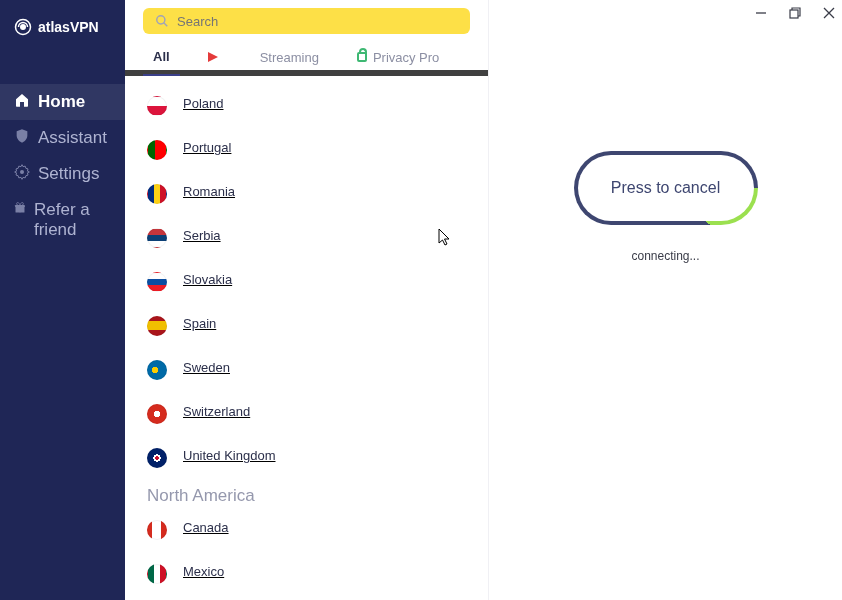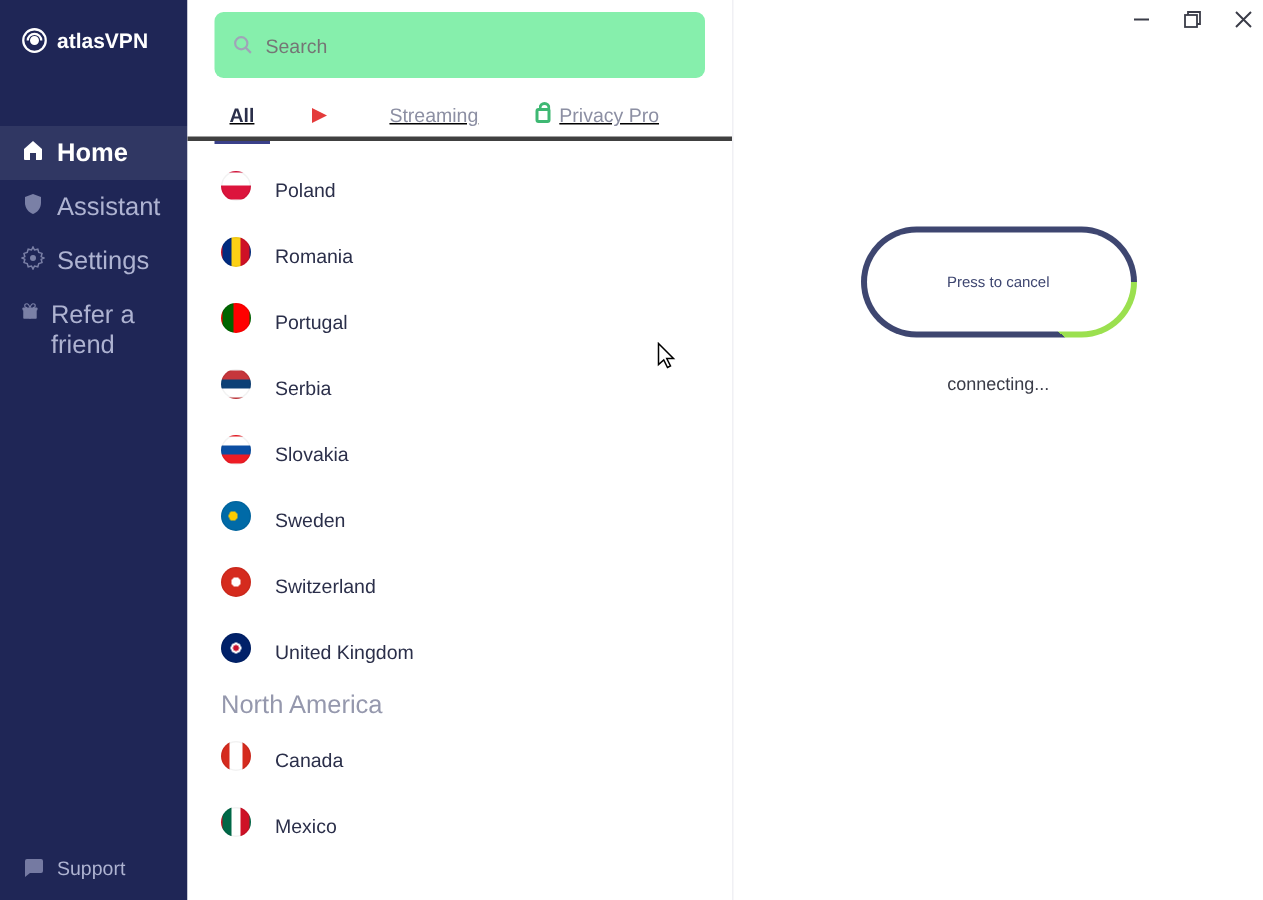--- a/index.html
+++ b/index.html
@@ -16,52 +16,52 @@
     .nav-item.active .nicon { opacity: 1; }
     .nav-item span.label { color: #e6e8f2; }
     .nav-item.active span.label { color: #fff; }
     .nav-item:not(.active) span.label { color: #aeb3d1; }
     .support { margin-top: auto; display: flex; align-items: center; padding: 14px; font-size: 13px; cursor: pointer; }
     .support .nicon { width: 16px; height: 16px; margin-right: 8px; opacity: 0.8; }
     .support span { color: #aeb3d1; }
     
     .middle { width: 363px; background: #fff; display: flex; flex-direction: column; position: relative; }
     .search-wrap { padding: 8px 18px 0 18px; }
-    .search { background: #86efac; border-radius: 6px; display: flex; align-items: center; padding: 6px 12px; height: 44px; }
+    .search { background: #fde047; border-radius: 6px; display: flex; align-items: center; padding: 6px 12px; height: 26px; }
     .search-icon { width: 14px; height: 14px; color: #a0a3b8; margin-right: 8px; }
     .search input { border: none; background: transparent; outline: none; font-size: 13px; color: #666; flex: 1; }
     
-    .tabs { display: flex; align-items: center; padding: 12px 18px 0 18px; border-bottom: 3px solid #404040; height: 42px; text-decoration: underline; }
+    .tabs { display: flex; align-items: center; padding: 12px 18px 0 18px; border-bottom: 6px solid #404040; height: 42px; }
     .tab { font-size: 13px; color: #8c8fa3; padding: 8px 10px 10px; cursor: pointer; display: flex; align-items: center; }
     .tab.active { color: #2b2f4a; font-weight: 600; border-bottom: 2px solid #3a4089; margin-bottom: -1px; }
     .tab .ticon { width: 10px; height: 10px; margin-right: 6px; }
     .play-red { border-left: 10px solid #e43b3b; border-top: 5px solid transparent; border-bottom: 5px solid transparent; width: 0; height: 0; }
     .lock-green { width: 8px; height: 10px; border: 2px solid #3eb873; border-radius: 2px; position: relative; }
     .lock-green::before { content: ''; width: 4px; height: 4px; border: 2px solid #3eb873; border-bottom: none; border-radius: 4px 4px 0 0; position: absolute; top: -6px; left: 0; }
     
     .list { flex: 1; overflow-y: auto; padding: 8px 0 10px 0; }
-    .country { display: flex; align-items: flex-end; padding: 12px 22px; cursor: pointer; }
+    .country { display: flex; align-items: flex-start; padding: 12px 22px; cursor: pointer; text-decoration: underline; }
     .flag { width: 20px; height: 20px; border-radius: 50%; margin-right: 16px; flex-shrink: 0; border: 1px solid rgba(0,0,0,0.05); }
     .cname { font-size: 13px; color: #2b2f4a; font-weight: 500; }
     .region { font-size: 17px; color: #9598ad; padding: 6px 22px 2px; }
     
     .list::-webkit-scrollbar { width: 6px; }
     .list::-webkit-scrollbar-thumb { background: #dcdde6; border-radius: 3px; }
     
     .cursor { position: absolute; top: 228px; left: 313px; pointer-events: none; z-index: 10; }
     
     .right { flex: 1; background: #fff; display: flex; flex-direction: column; align-items: center; position: relative; border-left: 1px solid #f0f0f4; }
     .winctrls { position: absolute; top: 6px; right: 6px; display: flex; gap: 20px; align-items: center; }
     .winctrl { width: 14px; height: 14px; display: flex; align-items: center; justify-content: center; color: #3a3c48; cursor: pointer; }
     
     .connect-area { margin-top: 155px; display: flex; flex-direction: column; align-items: center; }
     .connect-btn { width: 176px; height: 66px; border-radius: 40px; background: #fff; display: flex; align-items: center; justify-content: center; cursor: pointer; position: relative; }
     .connect-ring { position: absolute; top: -4px; left: -4px; width: 184px; height: 74px; border-radius: 44px; background: conic-gradient(from 90deg, #9be04f 0deg, #9be04f 40deg, #3e4670 40deg, #3e4670 360deg); }
     .connect-inner { position: absolute; top: 0; left: 0; width: 176px; height: 66px; border-radius: 40px; background: #fff; display: flex; align-items: center; justify-content: center; }
-    .connect-text { font-size: 10px; color: #3e4670; font-weight: 500; position: relative; z-index: 2; }
+    .connect-text { font-size: 16px; color: #3e4670; font-weight: 500; position: relative; z-index: 2; }
     .status { margin-top: 28px; font-size: 12px; color: #3a3c48; }
   </style>
 </head>
 <body>
 
 <div class="sidebar">
   <div class="logo">
     <svg class="logo-icon" viewBox="0 0 24 24" fill="none" stroke="#fff" stroke-width="2">
         <circle cx="12" cy="12" r="10"></circle>
         <path d="M6 12a6 6 0 0 1 12 0" stroke="#fff"></path>
@@ -91,26 +91,20 @@
     </div>
     <div class="nav-item">
       <svg class="nicon" viewBox="0 0 24 24" fill="#8b90b5">
           <rect x="3" y="9" width="18" height="12" rx="1"></rect>
           <rect x="2" y="6" width="20" height="4" rx="1"></rect>
           <path d="M12 6v15M8 6c-2 0-3-1-3-2.5S6 1 8 1c2 0 4 5 4 5M16 6c2 0 3-1 3-2.5S18 1 16 1c-2 0-4 5-4 5" fill="none" stroke="#8b90b5" stroke-width="1.5"></path>
         </svg>
       <span class="label">Refer a friend</span>
     </div>
   </div>
-  <div class="support">
-    <svg class="nicon" viewBox="0 0 24 24" fill="#8b90b5">
-        <path d="M4 4h16a2 2 0 0 1 2 2v10a2 2 0 0 1-2 2H9l-5 4V6a2 2 0 0 1 2-2z"></path>
-      </svg>
-    <span>Support</span>
-  </div>
 </div>
 
 <div class="middle">
   <div class="search-wrap">
     <div class="search">
       <svg class="search-icon" viewBox="0 0 24 24" fill="none" stroke="#a0a3b8" stroke-width="2.5">
           <circle cx="10" cy="10" r="7"></circle>
           <path d="M21 21l-6-6"></path>
         </svg>
       <input type="text" placeholder="Search" style="">
@@ -128,34 +122,38 @@
       <span class="ticon lock-green"></span>
       <span>Privacy Pro</span>
     </div>
   </div>
   <div class="list" id="country-list">
       <div class="country">
         <div class="flag" style="background: linear-gradient(rgb(255, 255, 255) 50%, rgb(220, 20, 60) 50%);"></div>
         <span class="cname">Poland</span>
       </div>
       <div class="country">
+        <div class="flag" style="background: linear-gradient(90deg, rgb(0, 102, 0) 40%, rgb(255, 0, 0) 40%);"></div>
+        <span class="cname">Portugal</span>
+      </div>
+      <div class="country">
         <div class="flag" style="background: linear-gradient(90deg, rgb(0, 43, 127) 33%, rgb(252, 209, 22) 33%, rgb(252, 209, 22) 66%, rgb(206, 17, 38) 66%);"></div>
         <span class="cname">Romania</span>
       </div>
       <div class="country">
-        <div class="flag" style="background: linear-gradient(90deg, rgb(0, 102, 0) 40%, rgb(255, 0, 0) 40%);"></div>
-        <span class="cname">Portugal</span>
-      </div>
-      <div class="country">
         <div class="flag" style="background: linear-gradient(rgb(198, 54, 60) 33%, rgb(12, 64, 118) 33%, rgb(12, 64, 118) 66%, rgb(255, 255, 255) 66%);"></div>
         <span class="cname">Serbia</span>
       </div>
       <div class="country">
         <div class="flag" style="background: linear-gradient(rgb(255, 255, 255) 33%, rgb(11, 78, 162) 33%, rgb(11, 78, 162) 66%, rgb(238, 28, 37) 66%);"></div>
         <span class="cname">Slovakia</span>
+      </div>
+      <div class="country">
+        <div class="flag" style="background: linear-gradient(rgb(170, 21, 27) 25%, rgb(241, 191, 0) 25%, rgb(241, 191, 0) 75%, rgb(170, 21, 27) 75%);"></div>
+        <span class="cname">Spain</span>
       </div>
       <div class="country">
         <div class="flag" style="background: radial-gradient(circle at 40% 50%, rgb(254, 204, 0) 22%, rgb(0, 106, 167) 22%);"></div>
         <span class="cname">Sweden</span>
       </div>
       <div class="country">
         <div class="flag" style="background: radial-gradient(circle, rgb(255, 255, 255) 26%, rgb(213, 43, 30) 26%);"></div>
         <span class="cname">Switzerland</span>
       </div>
       <div class="country">

